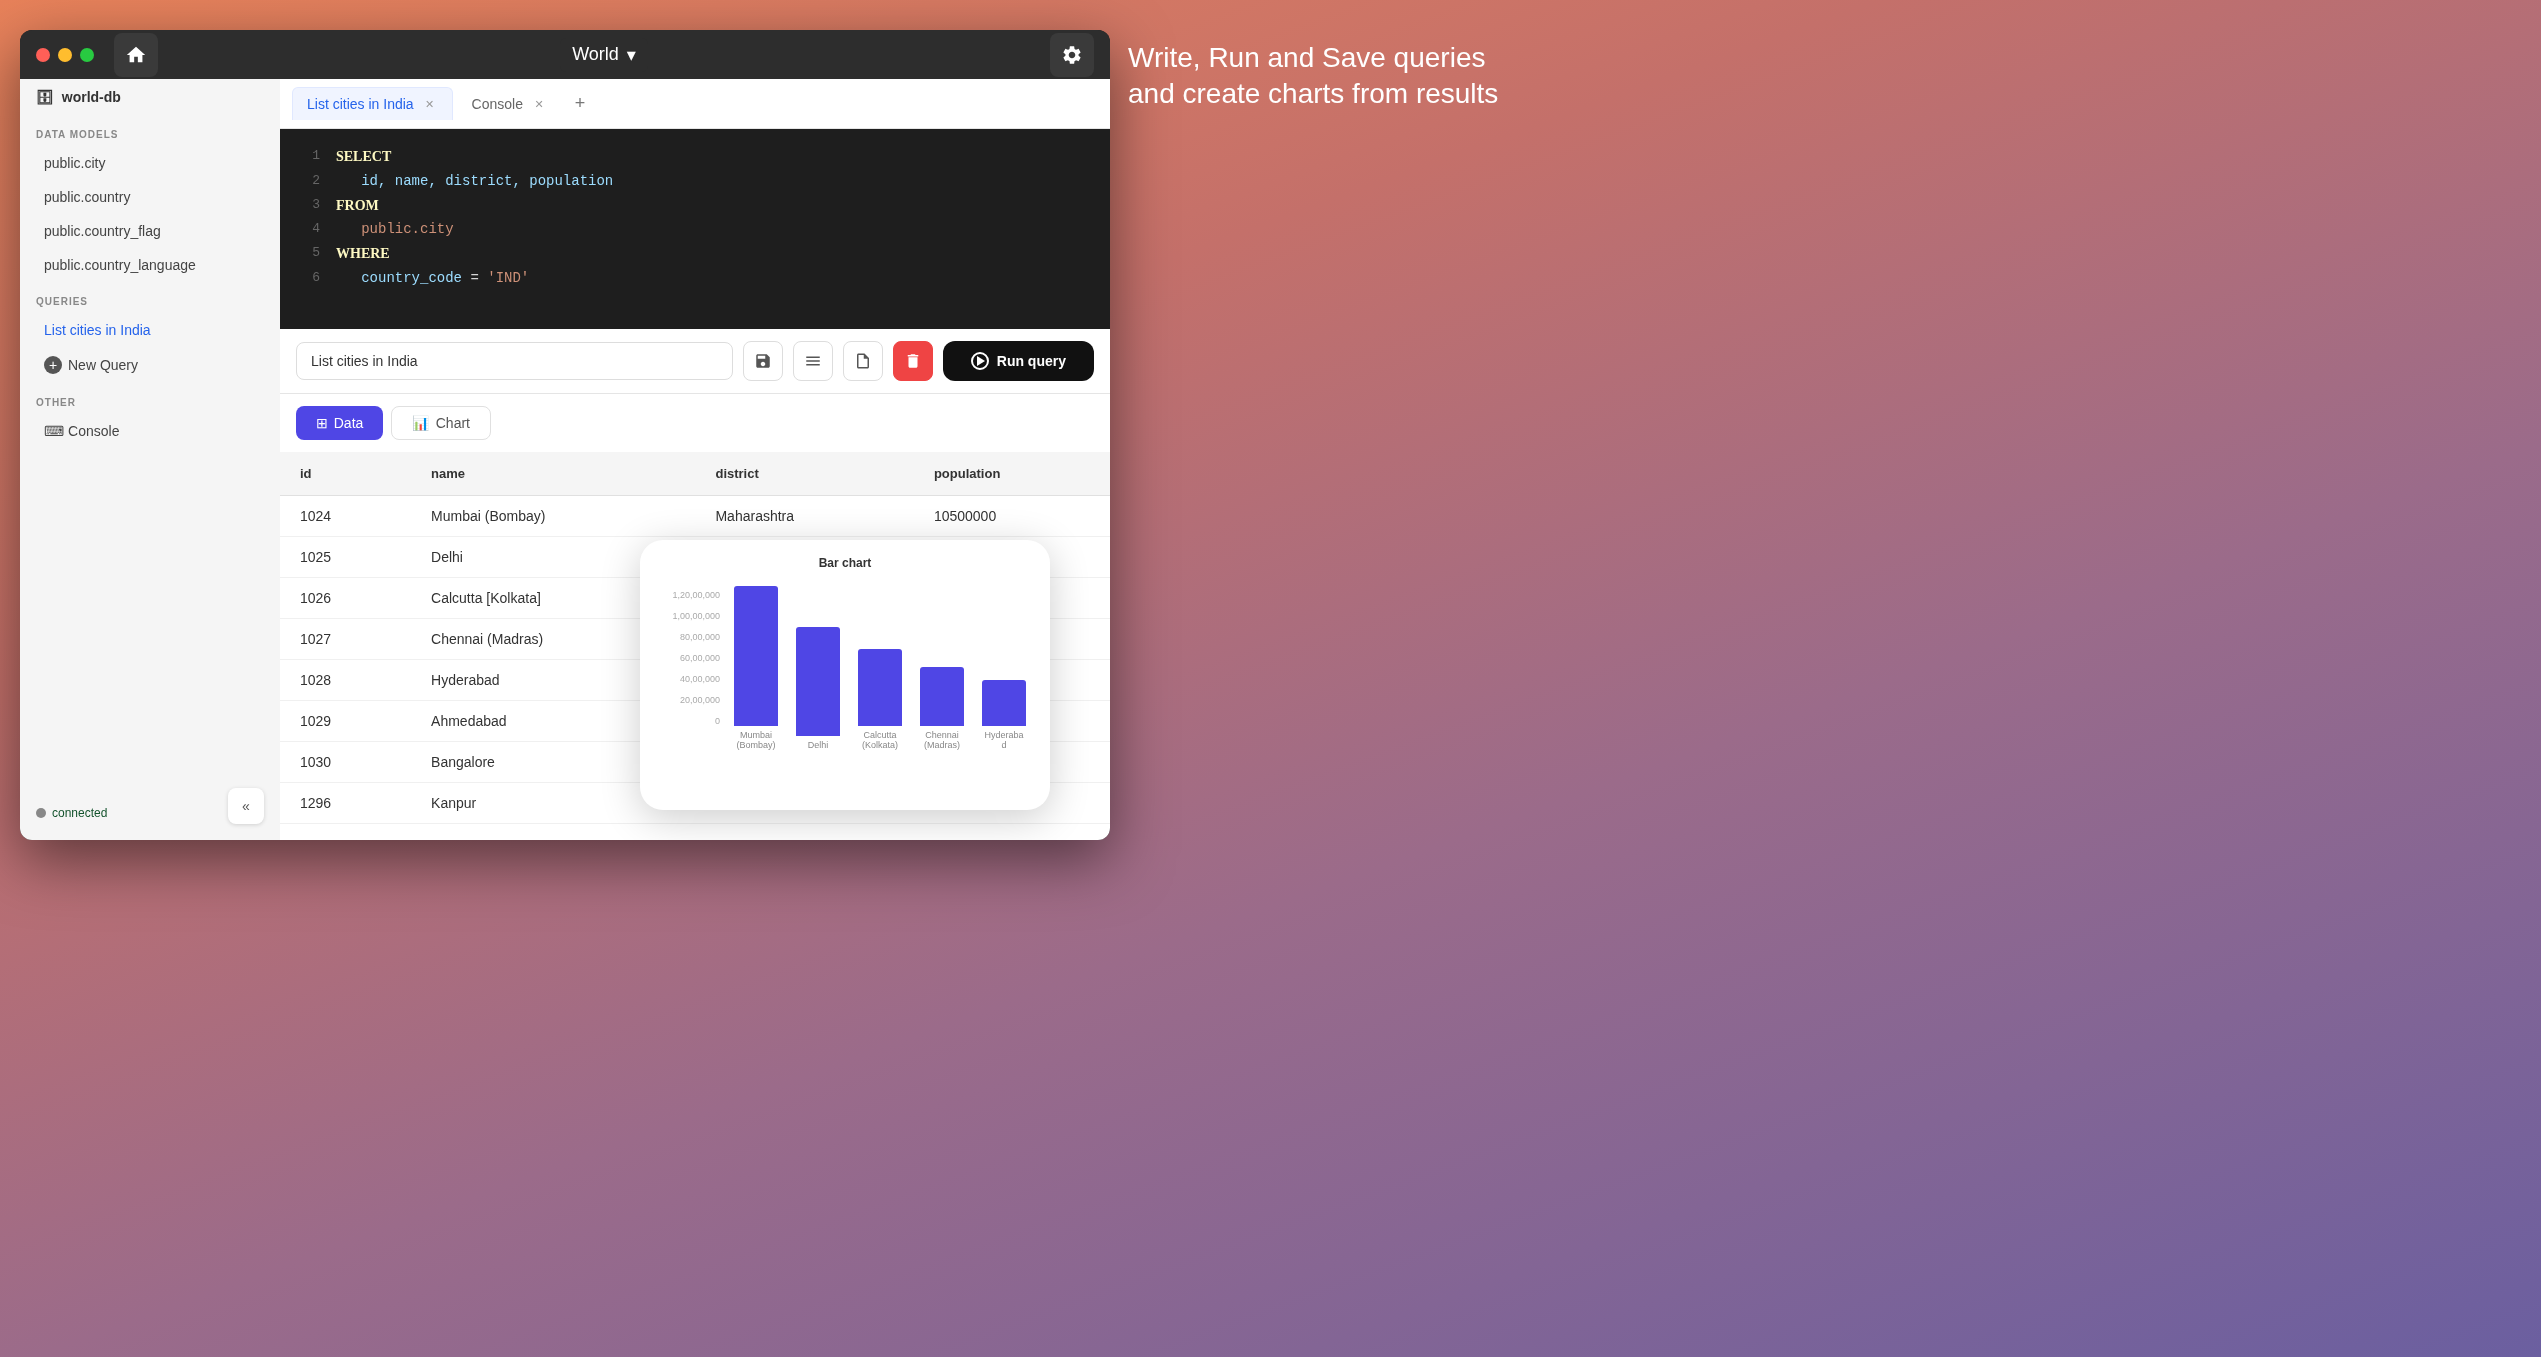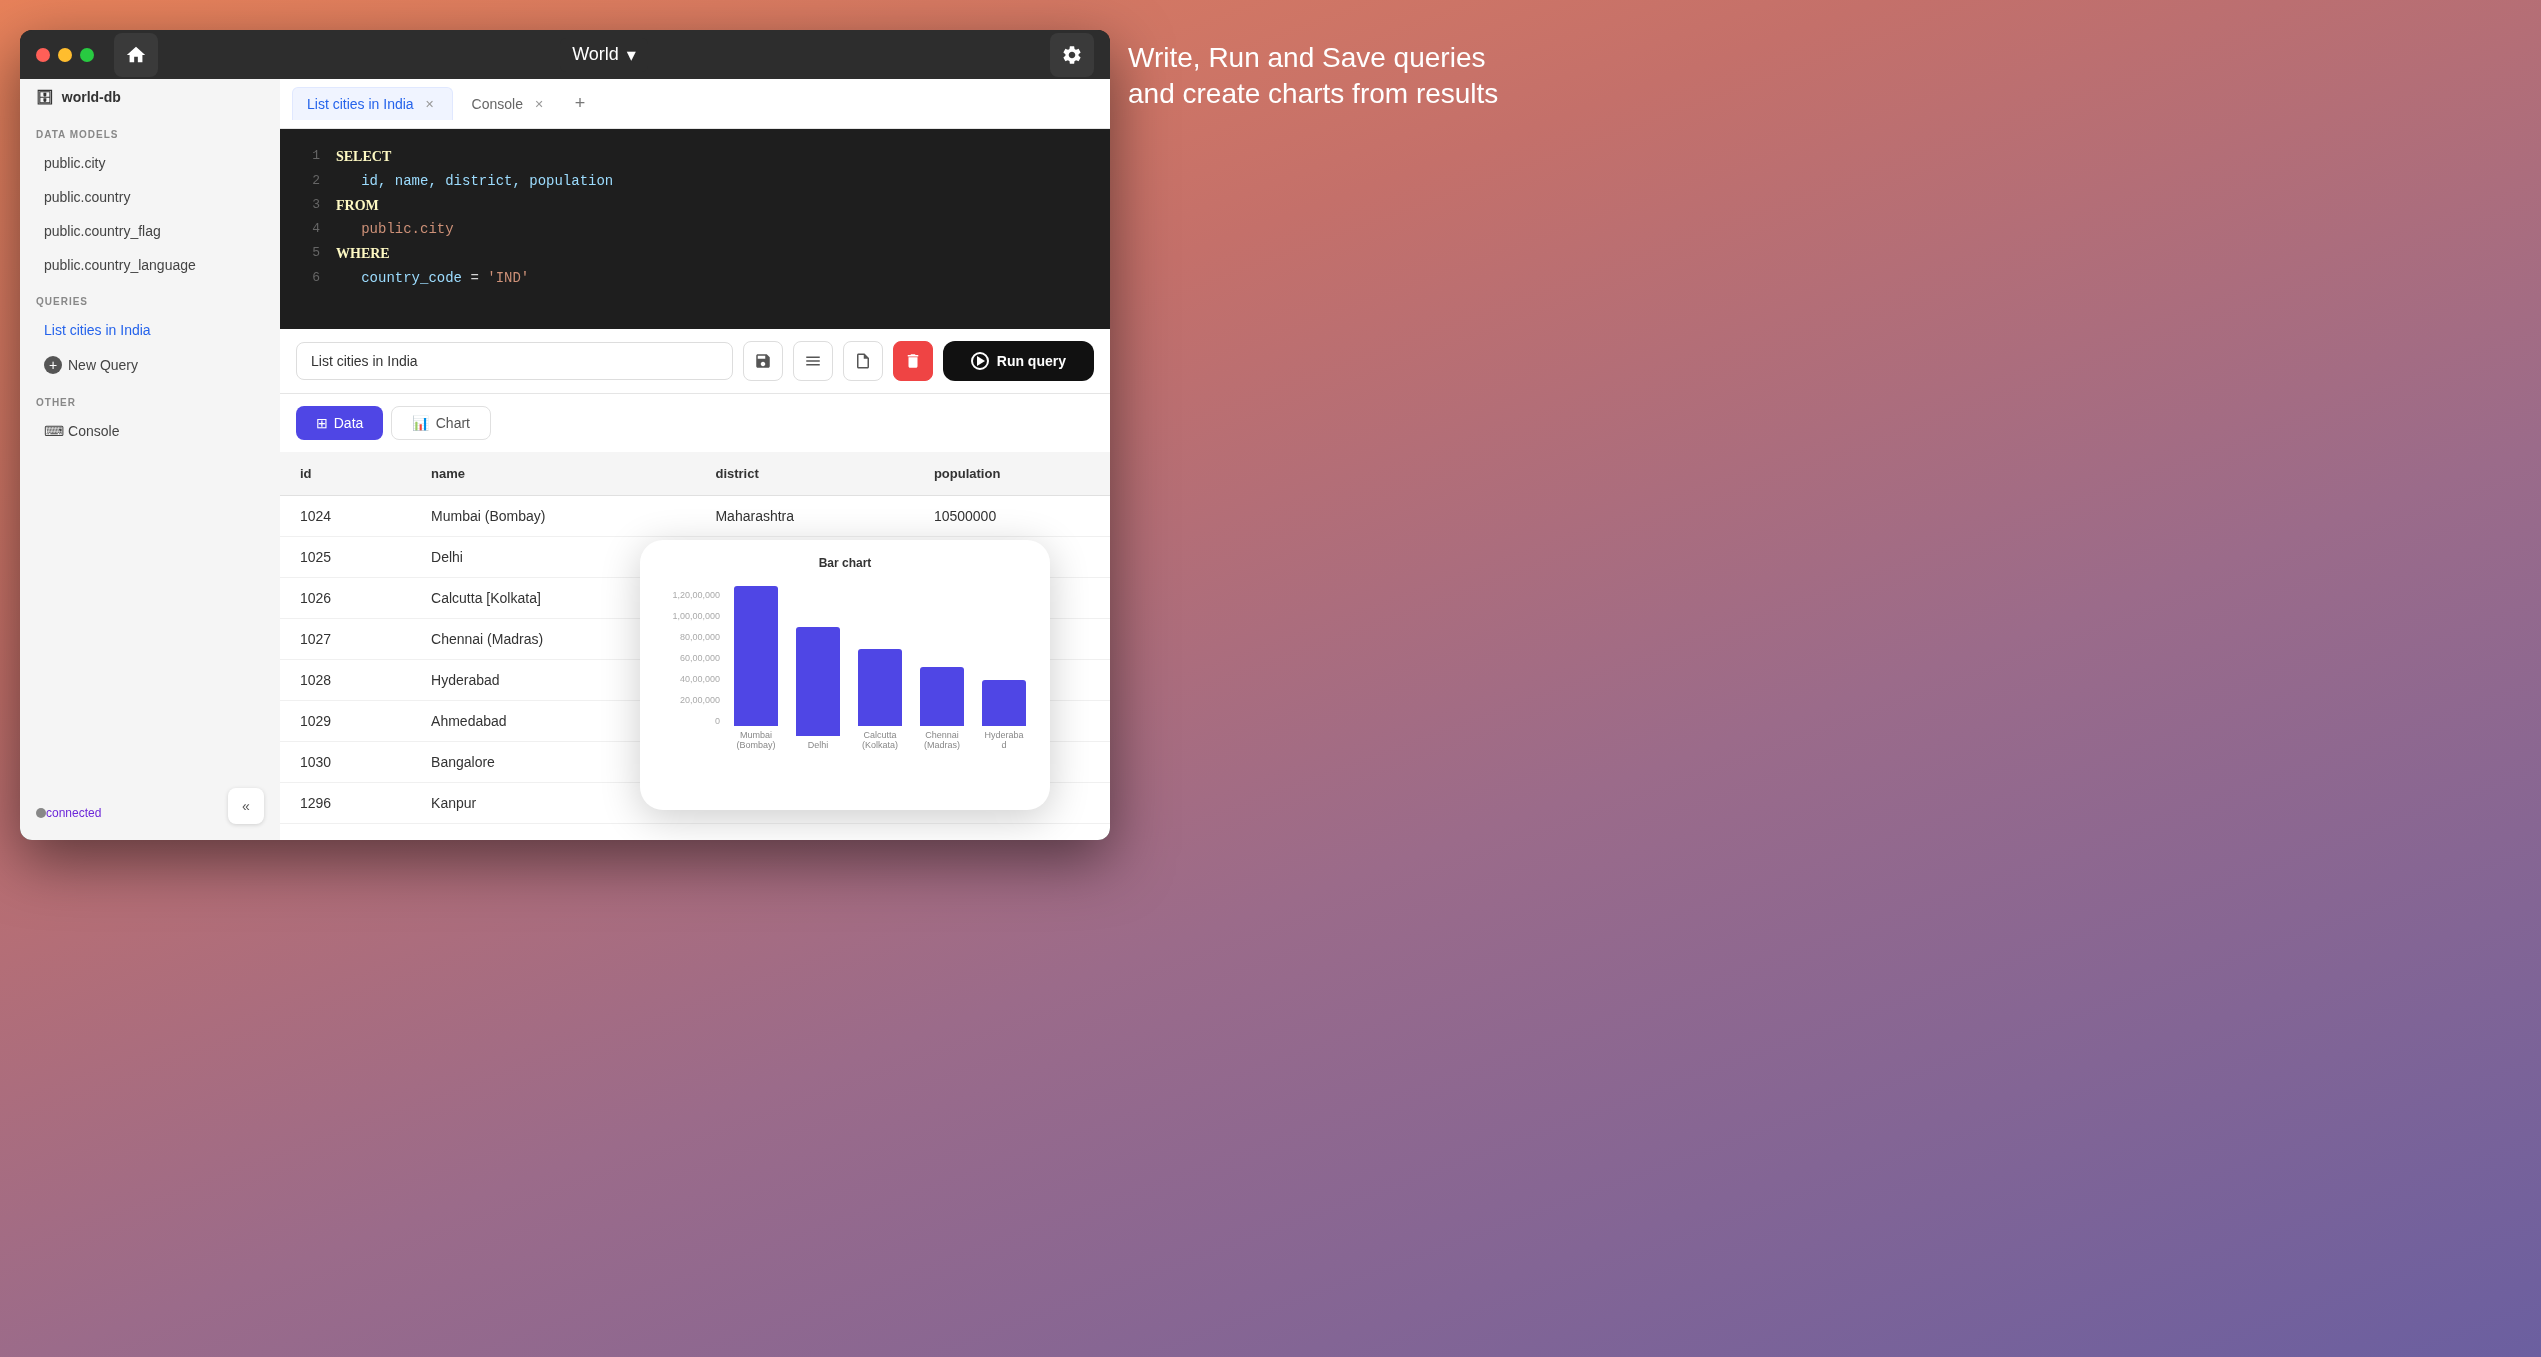--- a/index.html
+++ b/index.html
@@ -171,22 +171,23 @@
       box-shadow: 0 1px 4px rgba(0,0,0,0.15);
       font-size: 14px;
       color: #555;
     }
     .connected-status {
       position: absolute;
       bottom: 20px;
       left: 16px;
       display: flex;
       align-items: center;
+      gap: 6px;
       font-size: 12px;
-      color: #6d28d9;
+      color: #14532d;
     }
     .connected-dot {
       width: 10px;
       height: 10px;
       border-radius: 50%;
       background: #888;
     }
 
     
     .content {

